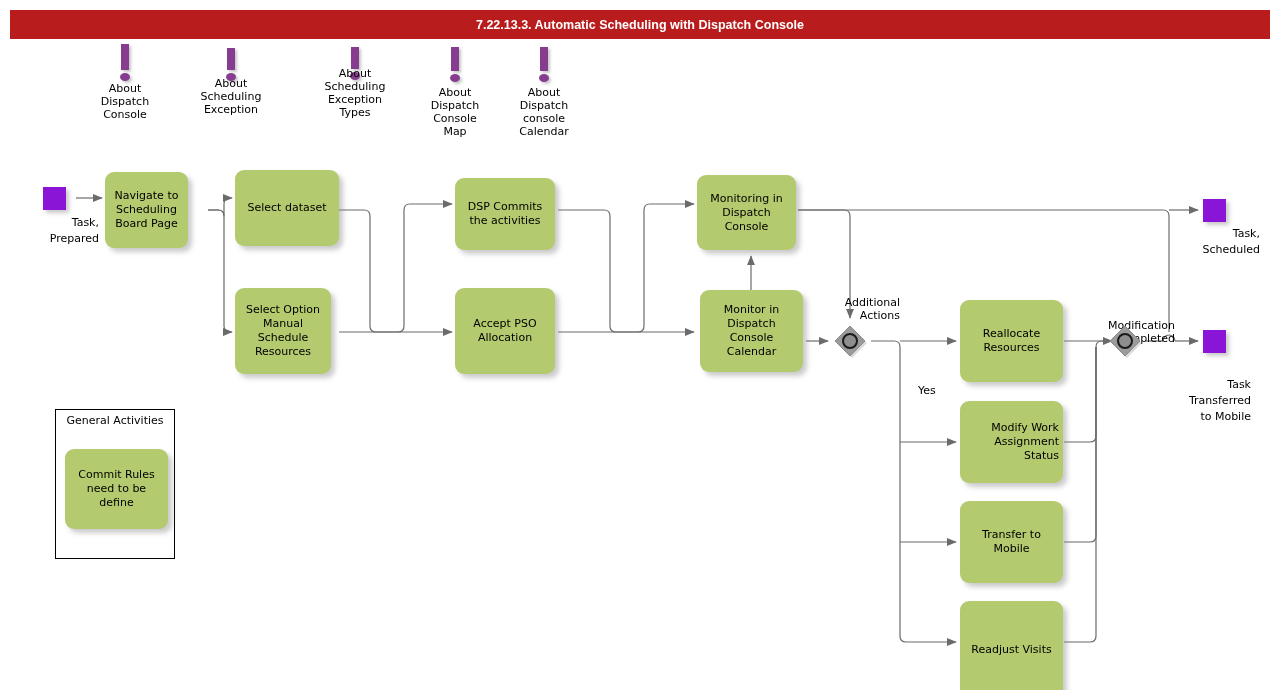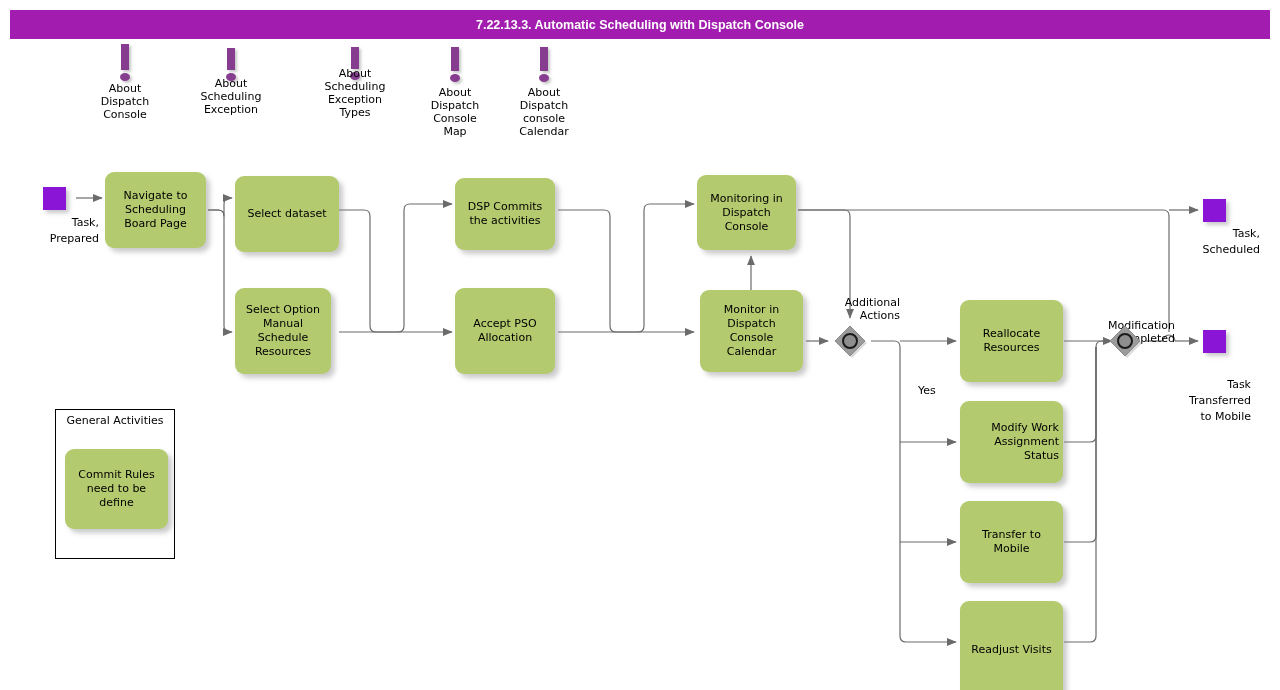--- a/index.html
+++ b/index.html
@@ -17,21 +17,21 @@
     overflow: hidden;
   }
 
   
   #title-bar {
     position: absolute;
     left: 10px;
     top: 10px;
     width: 1260px;
     height: 29px;
-    background: #a21caf;
+    background: #b91c1c;
     color: #ffffff;
     font-size: 12.5px;
     font-weight: bold;
     display: flex;
     align-items: center;
     justify-content: center;
     letter-spacing: 0px;
     font-family: "Liberation Sans", sans-serif;
   }
 
@@ -248,25 +248,25 @@
     <span class="atext" style="top:39px;">About
 Dispatch
 console
 Calendar</span>
   </div>
 
   <div class="evt-square" style="left:43px; top:187px;"></div>
   <div class="evt-label" style="left:11px; top:215px; width:88px;">Task,
 Prepared</div>
 
-  <div class="task" style="left:105px; top:172px; width:101px; height:76px;">Navigate to
+  <div class="task" style="left:105px; top:172px; width:83px; height:76px;">Navigate to
 Scheduling
 Board Page</div>
 
-  <div class="task" style="left:235px; top:176px; width:104px; height:76px;">Select dataset</div>
+  <div class="task" style="left:235px; top:170px; width:104px; height:76px;">Select dataset</div>
 
   <div class="task" style="left:235px; top:288px; width:96px; height:86px;">Select Option
 Manual Schedule
 Resources</div>
 
   <div class="task" style="left:455px; top:178px; width:100px; height:72px;">DSP Commits
 the activities</div>
 
   <div class="task" style="left:455px; top:288px; width:100px; height:86px;">Accept PSO
 Allocation</div>

